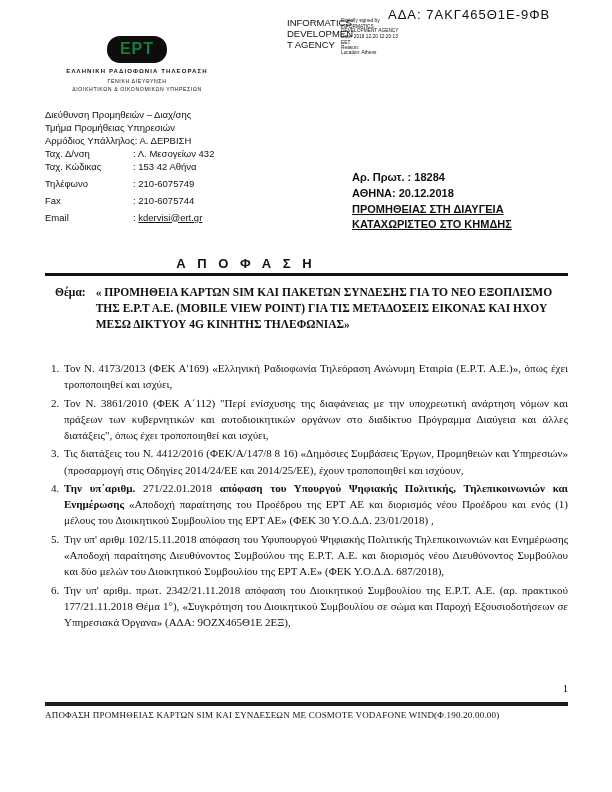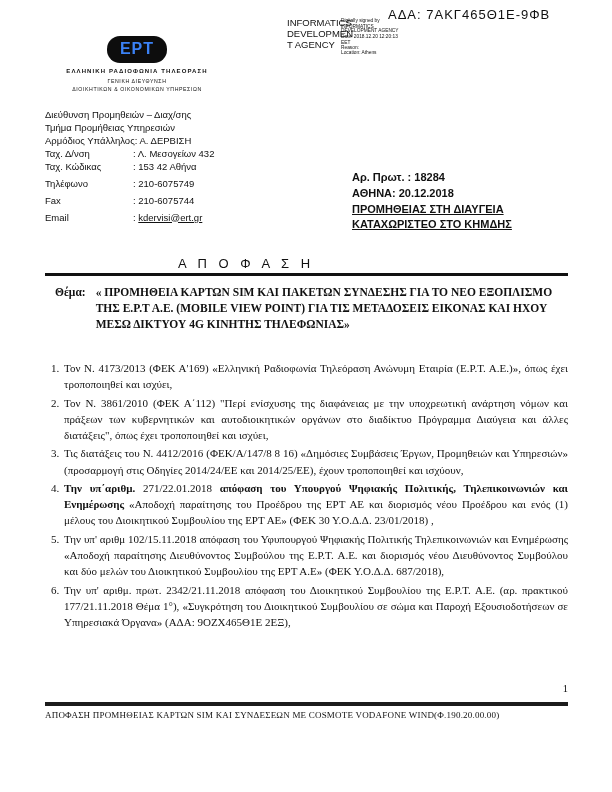--- a/index.html
+++ b/index.html
@@ -10,21 +10,21 @@
        font-size:13px;letter-spacing:1px;white-space:nowrap;}
 
   .sig-agency{position:absolute;top:17px;left:287px;width:62px;
        font-family:"Liberation Sans",sans-serif;font-size:9.5px;line-height:1.18;
        white-space:pre-line;}
   .sig-details{position:absolute;top:18px;left:341px;width:120px;
        font-family:"Liberation Sans",sans-serif;font-size:6px;line-height:1.12;
        transform:scale(.8);transform-origin:0 0;white-space:pre-line;}
 
   .logo{position:absolute;top:36px;left:62px;width:150px;text-align:center;}
-  .logo-badge{display:inline-block;background:#0d0d0d;color:#3b82f6;border-radius:13px;
+  .logo-badge{display:inline-block;background:#0d0d0d;color:#15803d;border-radius:13px;
        padding:4px 13px 5px;font-family:"Liberation Sans",sans-serif;font-weight:bold;
        font-size:16px;letter-spacing:1px;}
   .logo-sub{margin-top:5px;font-family:"Liberation Sans",sans-serif;font-weight:bold;
        font-size:6px;letter-spacing:1.1px;}
   .logo-div{margin-top:3px;font-family:"Liberation Sans",sans-serif;font-size:5.2px;
        letter-spacing:.6px;line-height:1.6;white-space:pre-line;}
 
   .contact{position:absolute;top:108px;left:45px;width:225px;
        font-family:"Liberation Sans",sans-serif;font-size:9.5px;}
   .cline{line-height:13px;}
@@ -34,21 +34,21 @@
   .clabel{width:88px;flex:none;}
   .cvalue{white-space:nowrap;}
   .cvalue a{color:#111;}
 
   .refblock{position:absolute;top:170px;left:352px;
        font-family:"Liberation Sans",sans-serif;font-weight:bold;font-size:11px;
        line-height:15.8px;white-space:nowrap;}
   .refblock .u{text-decoration:underline;}
 
   .decision-title{position:absolute;top:256px;left:0;width:492px;text-align:center;
-       font-family:"Liberation Sans",sans-serif;font-weight:normal;font-size:13px;
+       font-family:"Liberation Sans",sans-serif;font-weight:bold;font-size:13px;
        letter-spacing:4px;}
   .title-rule{position:absolute;top:273px;left:45px;width:523px;height:2.5px;background:#111;}
 
   .subject{position:absolute;top:284px;left:55px;width:512px;display:flex;
        font-weight:bold;font-size:11.5px;line-height:16px;}
   .subject-label{flex:none;}
   .subject-text{padding-left:10px;}
 
   .legal{position:absolute;top:360px;left:45px;width:523px;}
   .legal ol{margin:0;padding:0 0 0 17px;}

